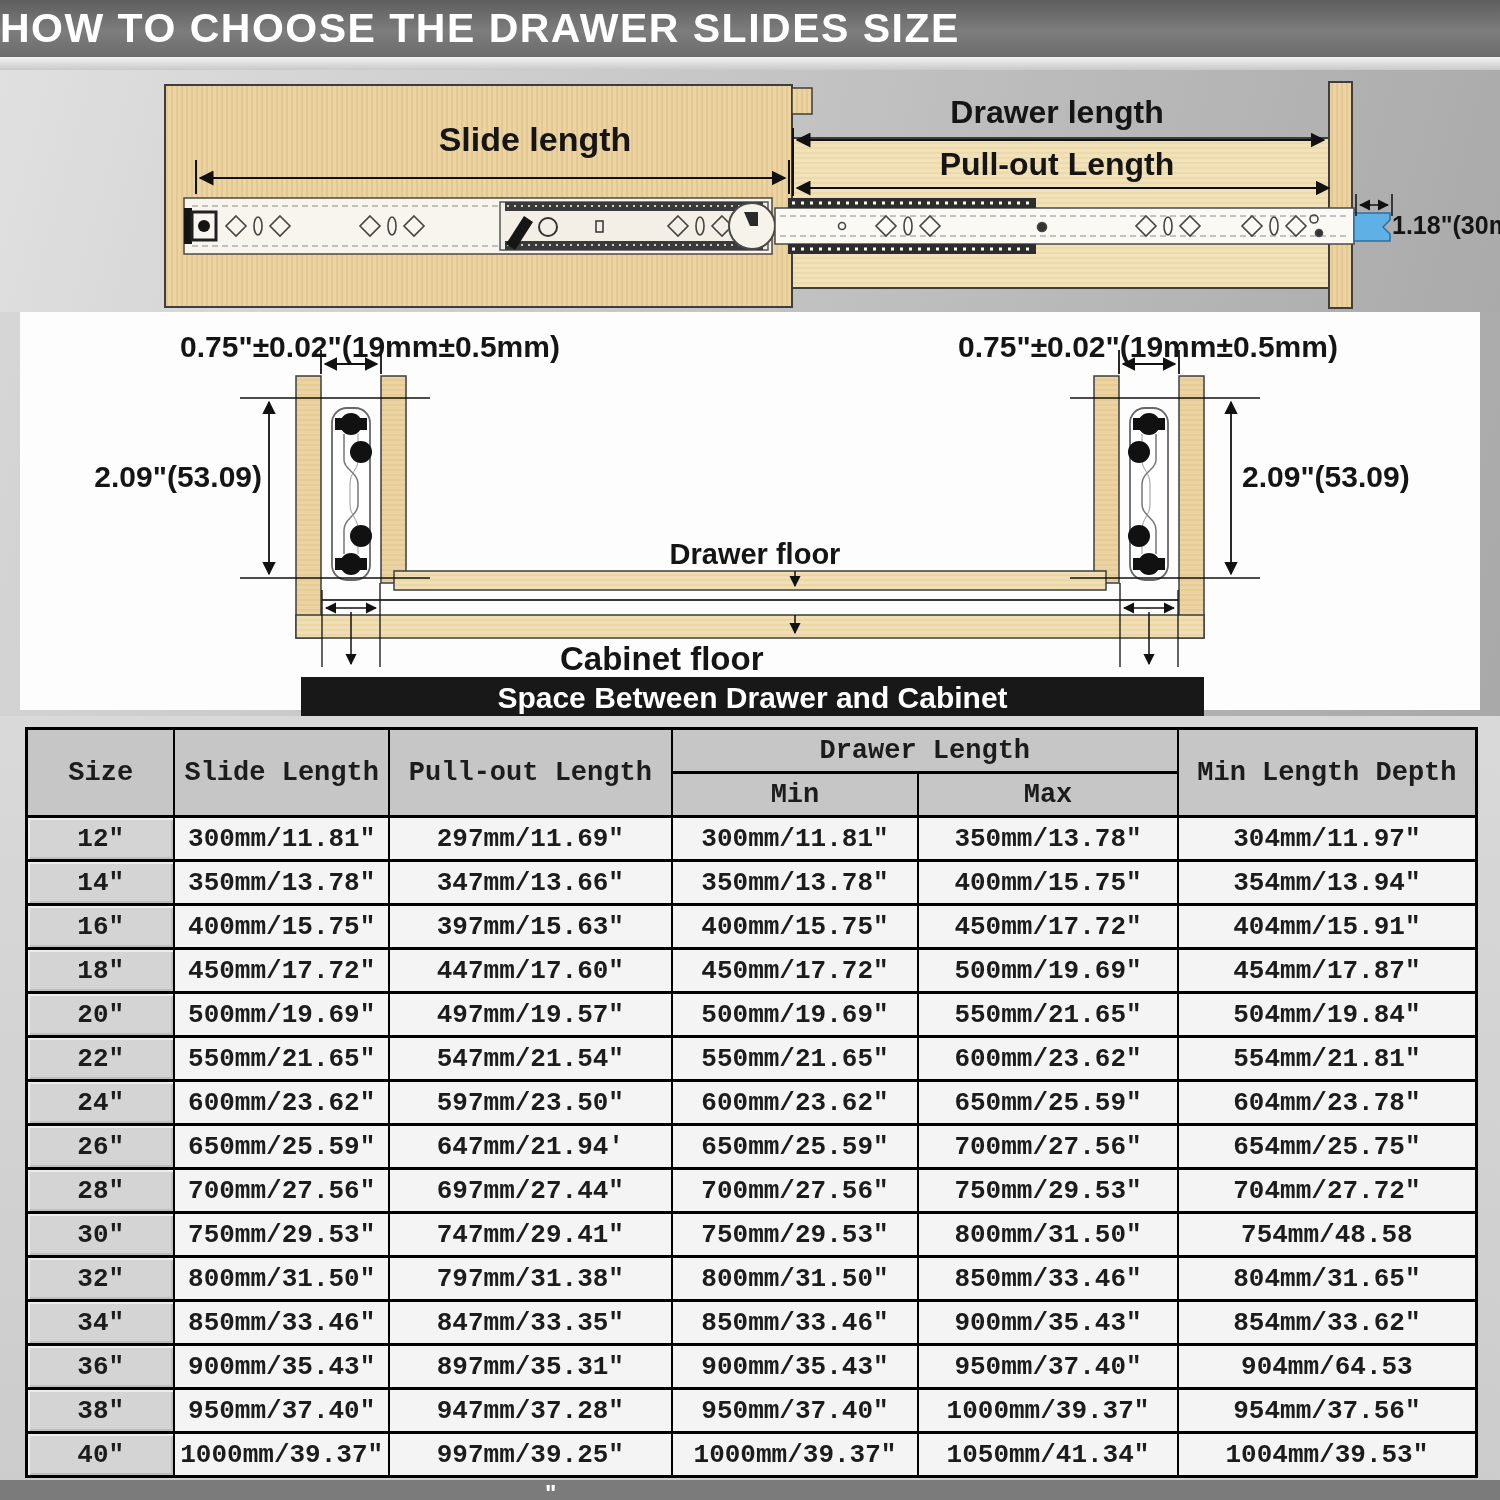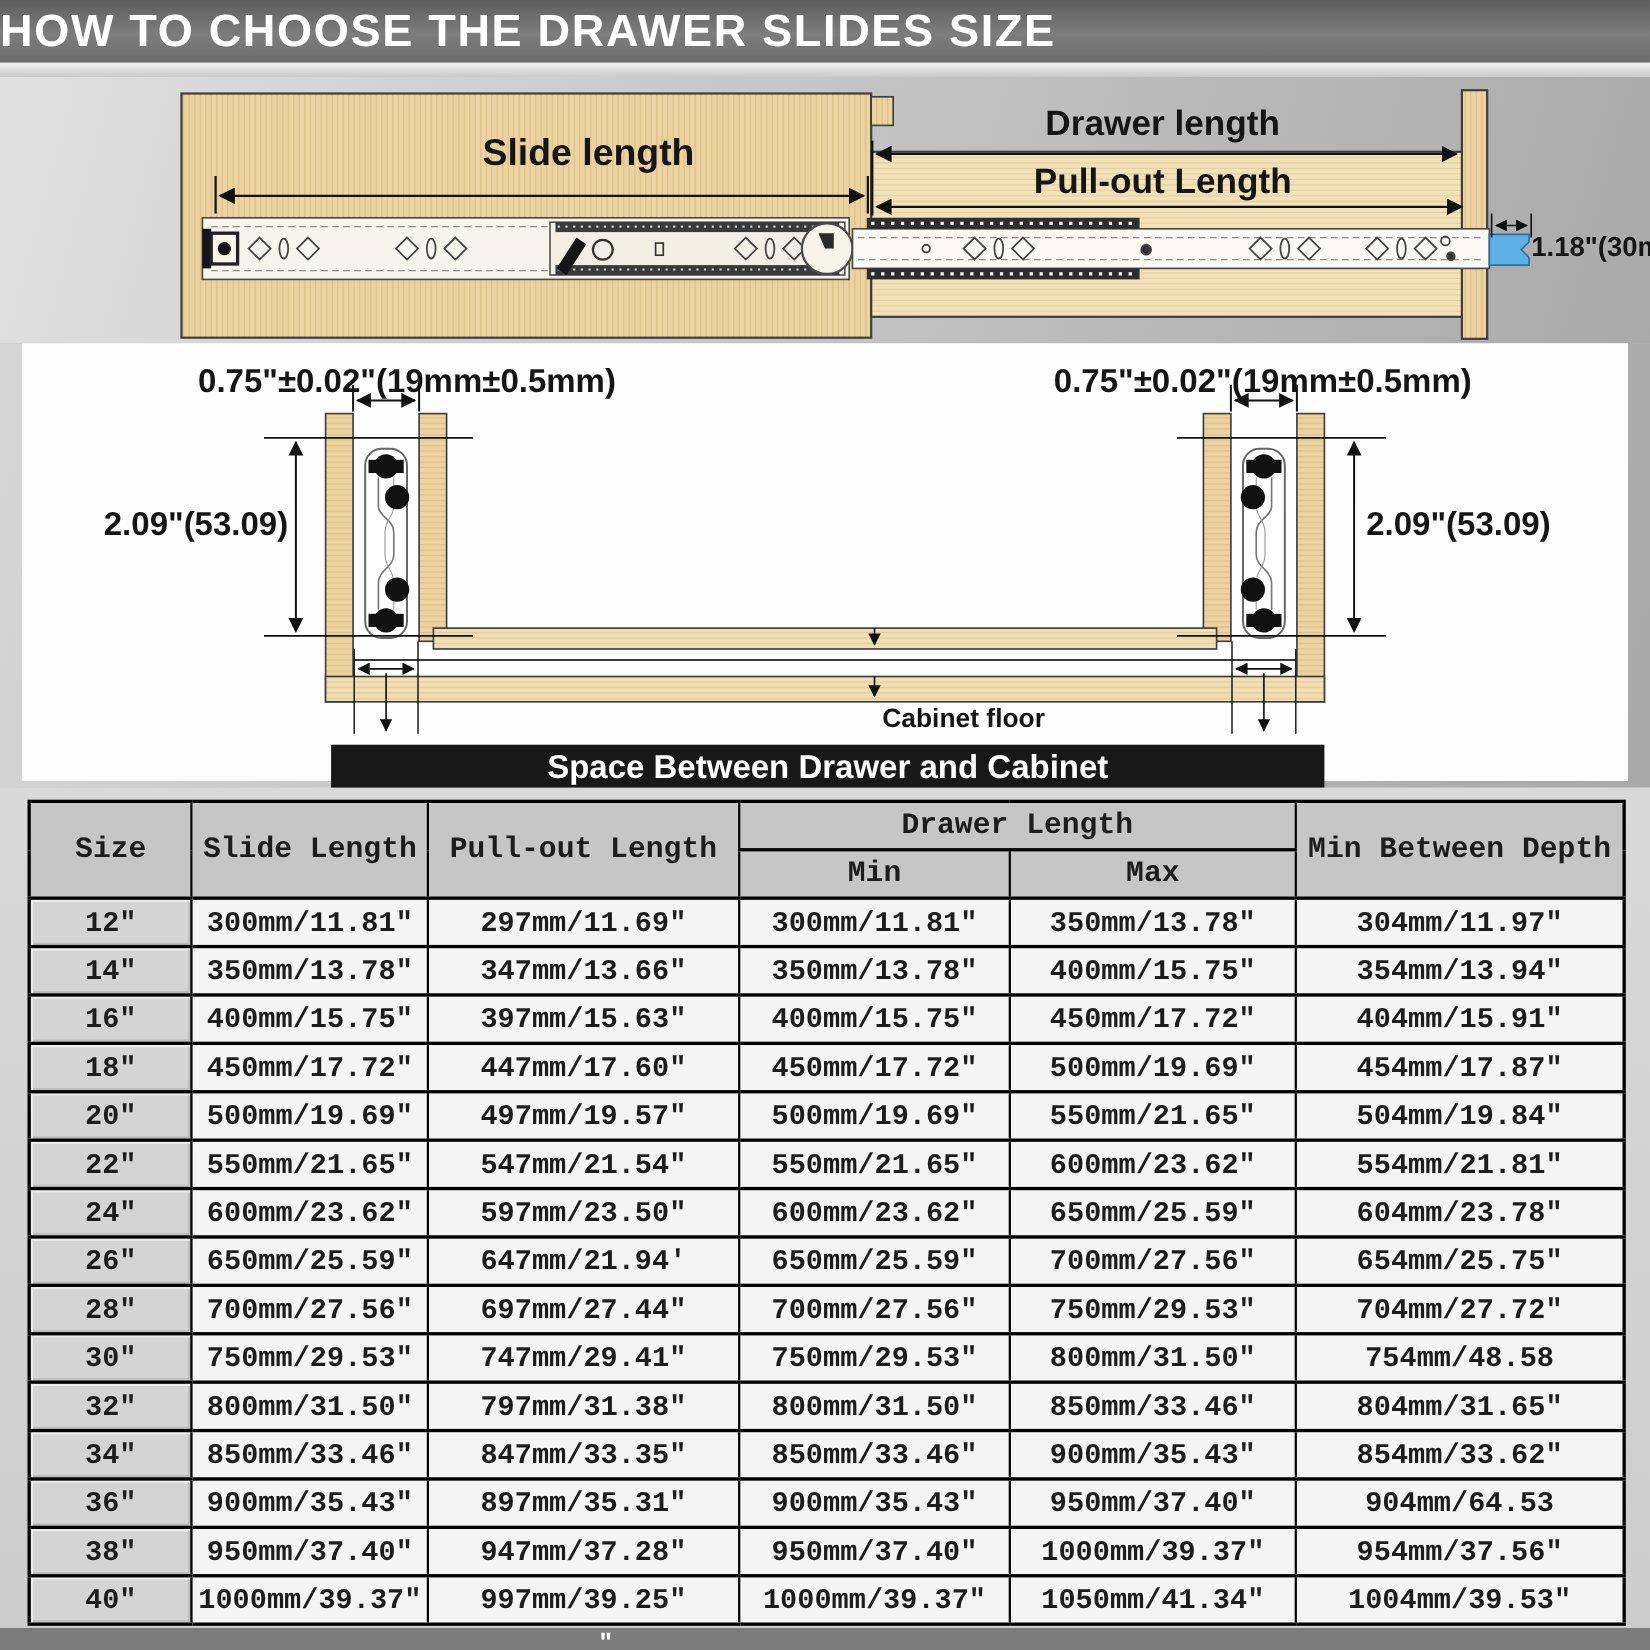--- a/index.html
+++ b/index.html
@@ -28,21 +28,21 @@
   
   .mid-diagram{position:absolute;left:0;top:312px;width:1500px;height:404px;
     background:linear-gradient(105deg,#d6d6d6 0%,#bdbdbd 50%,#a9a9a9 100%);}
   .mid-panel{position:absolute;left:20px;top:0;width:1460px;height:398px;background:#fdfdfd;}
   .mid-diagram svg{position:absolute;left:0;top:0;}
   .lbl-dim075-left{left:150px;top:18px;width:440px;text-align:center;font-size:30px;}
   .lbl-dim075-right{left:928px;top:18px;width:440px;text-align:center;font-size:30px;}
   .lbl-dim209-left{left:24px;top:148px;width:238px;text-align:right;font-size:30px;}
   .lbl-dim209-right{left:1242px;top:148px;width:240px;text-align:left;font-size:30px;}
   .lbl-drawer-floor{left:560px;top:226px;width:390px;text-align:center;font-size:29px;}
-  .lbl-cabinet-floor{left:560px;top:328px;width:390px;text-align:right;font-size:24px;}
+  .lbl-cabinet-floor{left:560px;top:328px;width:390px;text-align:left;font-size:33px;}
   .space-banner{position:absolute;left:301px;top:365px;width:903px;height:42px;
     background:#181818;color:#ffffff;font-size:30px;font-weight:bold;
     display:flex;align-items:center;justify-content:center;}
 
   
   .table-section{position:absolute;left:0;top:716px;width:1500px;height:764px;
     background:linear-gradient(180deg,#d9d9d9,#cccccc);}
   table.size-table{position:absolute;left:25px;top:11px;width:1453px;
     border-collapse:collapse;table-layout:fixed;font-family:Liberation Mono, monospace;}
   table.size-table th,table.size-table td{
@@ -253,41 +253,42 @@
         <line x1="1120" y1="271" x2="1120" y2="355" stroke-width="1.3"></line>
         <line x1="1178" y1="278" x2="1178" y2="355" stroke-width="1.3"></line>
         <line x1="1124" y1="296" x2="1174" y2="296" stroke-width="1.5" marker-start="url(#ah2)" marker-end="url(#ah2)"></line>
         <line x1="1149" y1="300" x2="1149" y2="352" stroke-width="1.5" marker-end="url(#ah2)"></line>
       </g>
     </svg>
     <div class="diag-label lbl-dim075-left">0.75"±0.02"(19mm±0.5mm)</div>
     <div class="diag-label lbl-dim075-right">0.75"±0.02"(19mm±0.5mm)</div>
     <div class="diag-label lbl-dim209-left">2.09"(53.09)</div>
     <div class="diag-label lbl-dim209-right">2.09"(53.09)</div>
+    <div class="diag-label lbl-drawer-floor">Drawer floor</div>
     <div class="diag-label lbl-cabinet-floor">Cabinet floor</div>
     <div class="space-banner">Space Between Drawer and Cabinet</div>
   </section>
 
   <section class="table-section">
     <table class="size-table">
       <colgroup>
         <col style="width:10.2%">
           <col style="width:14.8%">
           <col style="width:19.5%">
         <col style="width:17.0%">
           <col style="width:17.9%">
           <col style="width:20.6%">
       </colgroup>
       <thead>
         <tr>
           <th rowspan="2">Size</th>
           <th rowspan="2">Slide Length</th>
           <th rowspan="2">Pull-out Length</th>
           <th colspan="2">Drawer Length</th>
-          <th rowspan="2">Min Between Depth</th>
+          <th rowspan="2">Min Length Depth</th>
         </tr>
         <tr>
           <th>Min</th>
           <th>Max</th>
         </tr>
       </thead>
       <tbody>
           <tr>
             <td class="size-col">12"</td>
             <td>300mm/11.81"</td>

